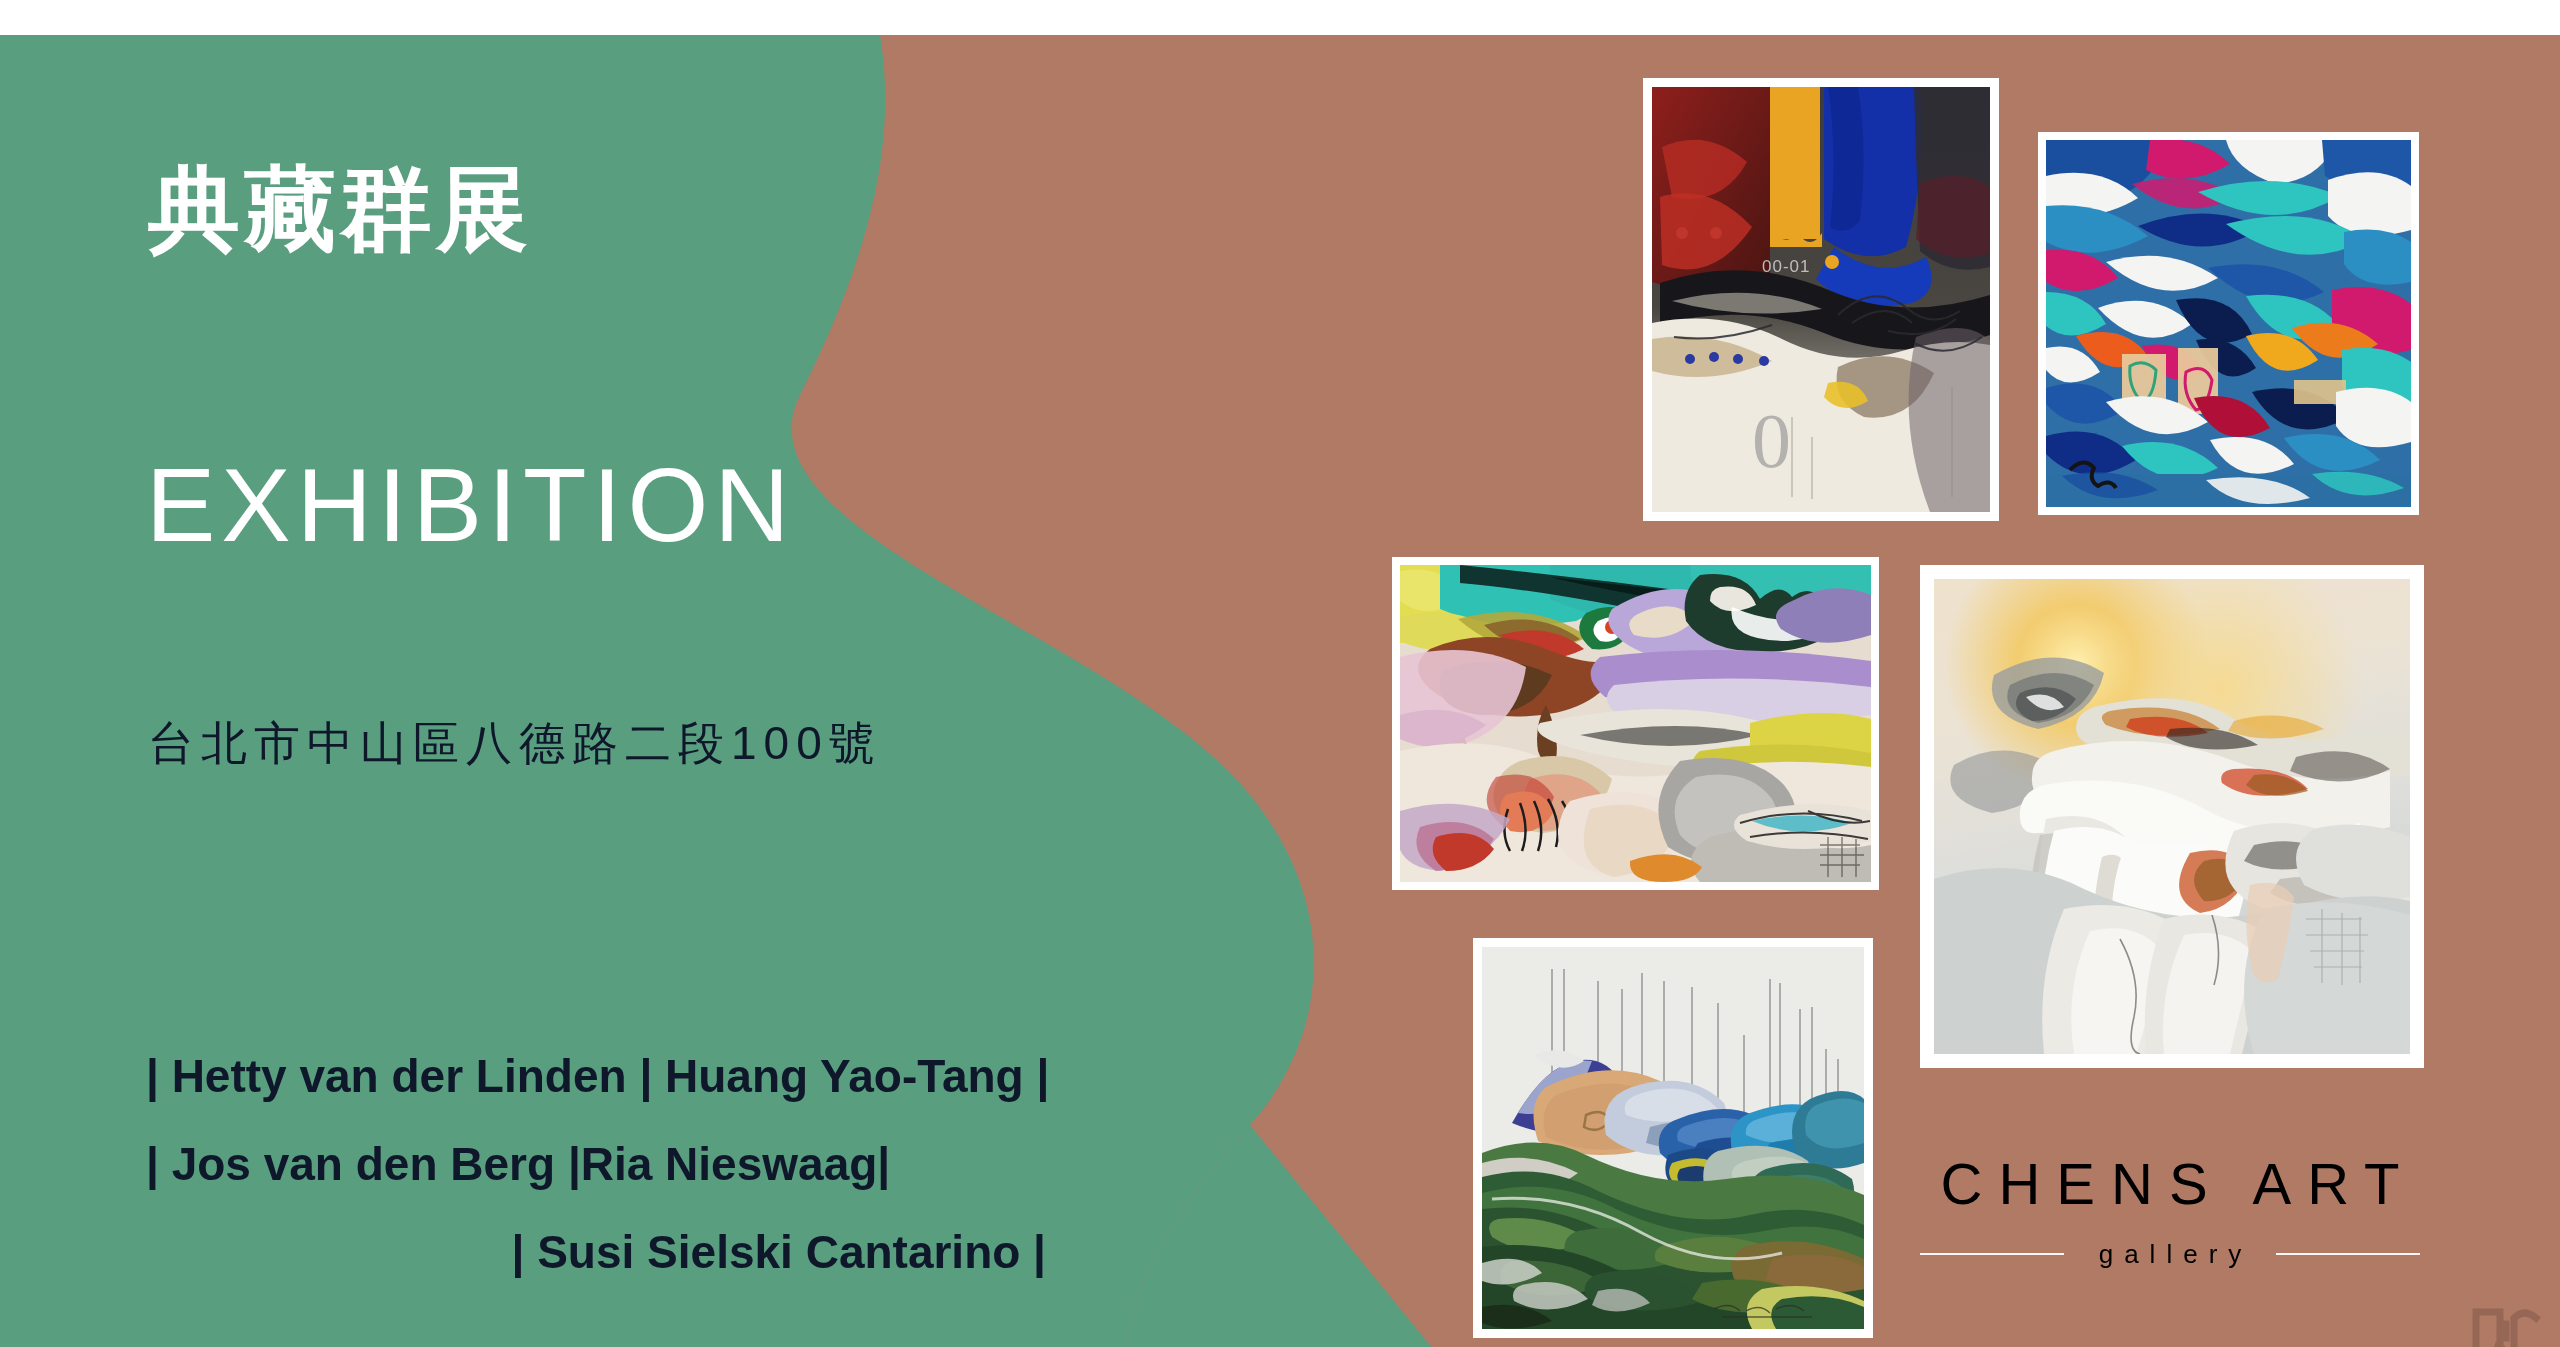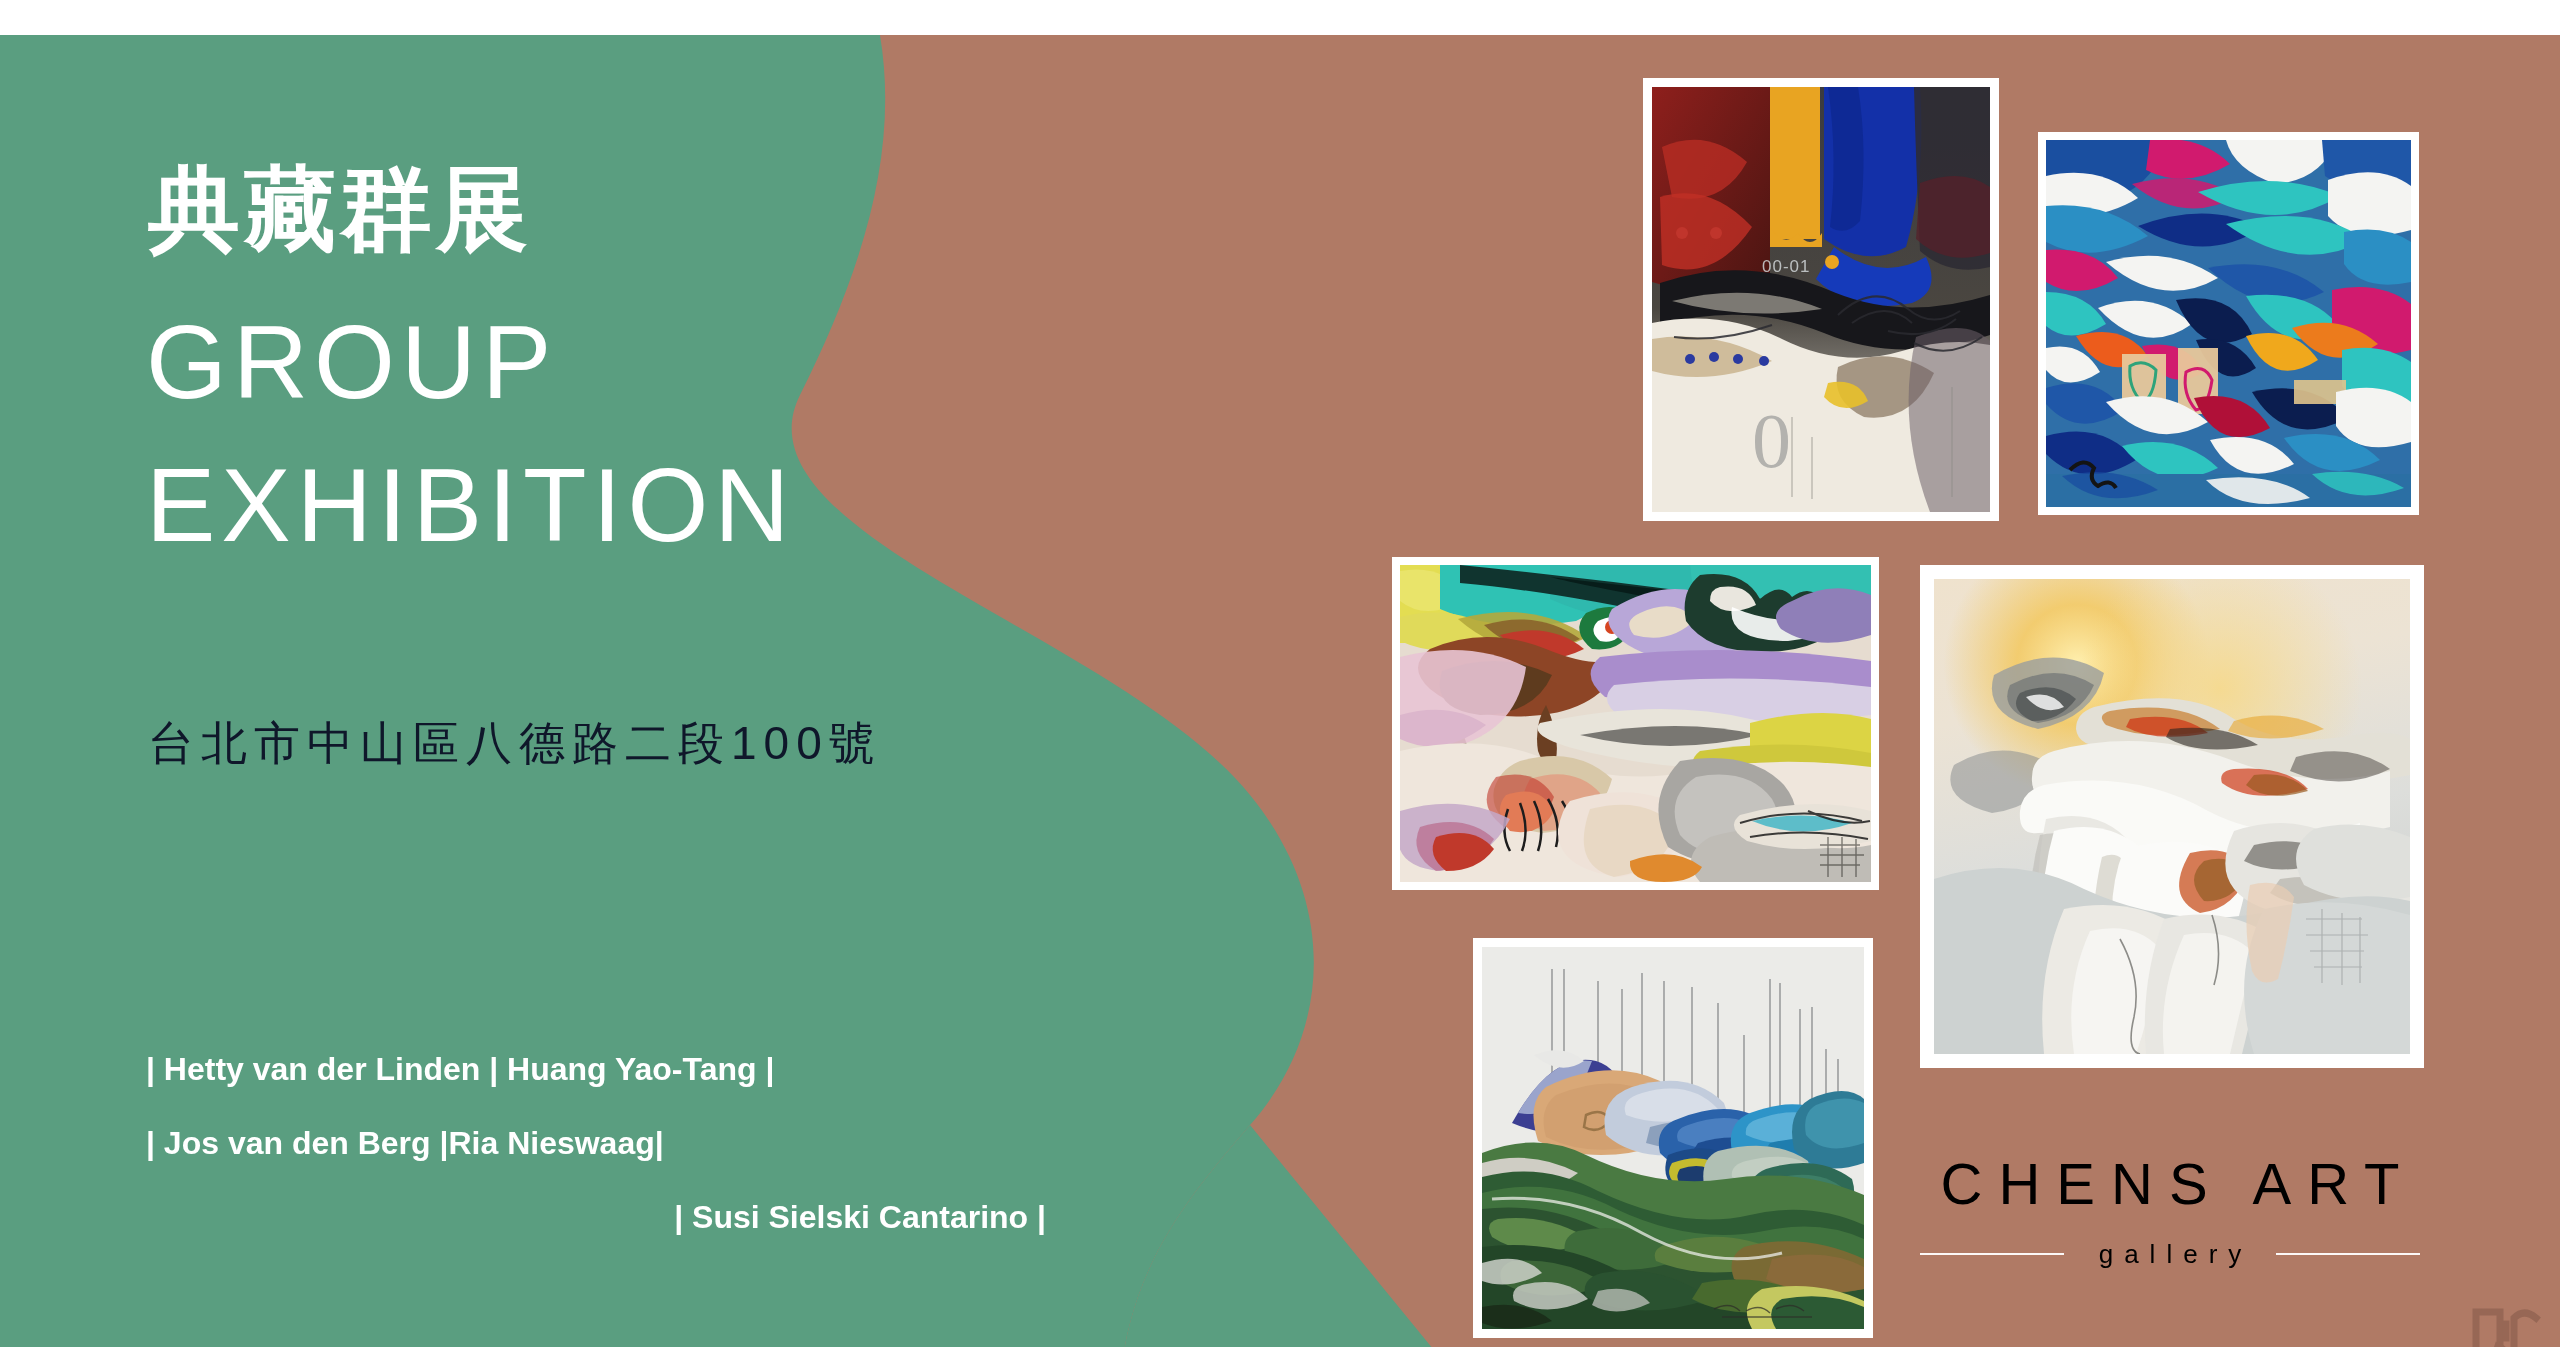--- a/index.html
+++ b/index.html
@@ -82,22 +82,22 @@
     white-space: nowrap;
   }
 
   .artists {
     position: absolute;
     left: 146px;
     top: 1018px;
     width: 900px;
   }
   .artist-row {
-    color: #ffffff;
-    font-size: 32px;
+    color: #0f172a;
+    font-size: 46px;
     line-height: 1.0;
     font-weight: 700;
     margin-bottom: 42px;
     white-space: nowrap;
   }
   .artist-row:last-child { margin-bottom: 0; text-align: right; }
 
   
   .art {
     position: absolute;
@@ -183,21 +183,20 @@
              C 900,120 860,240 800,360
              C 730,500 1120,600 1250,760
              C 1340,870 1330,1000 1250,1090
              C 1190,1160 1130,1230 1120,1347
              L 0,1347 Z" fill="#5a9e80"></path>
     <path d="M0,1347 L1120,1347 C1130,1230 1190,1160 1250,1090 L1460,1347 Z" fill="#5a9e80"></path>
   </svg>
 
   <div class="text-col">
     <div class="title-cn">典藏群展</div>
-    <div class="title-en1">GROUP</div>
     <div class="title-en2">EXHIBITION</div>
     <div class="addr-line">台北市中山區八德路二段100號</div>
 
     <div class="artists">
       <div class="artist-row">| Hetty van der Linden | Huang Yao-Tang |</div>
       <div class="artist-row">| Jos van den Berg |Ria Nieswaag|</div>
       <div class="artist-row">| Susi Sielski Cantarino |</div>
     </div>
   </div>
 

